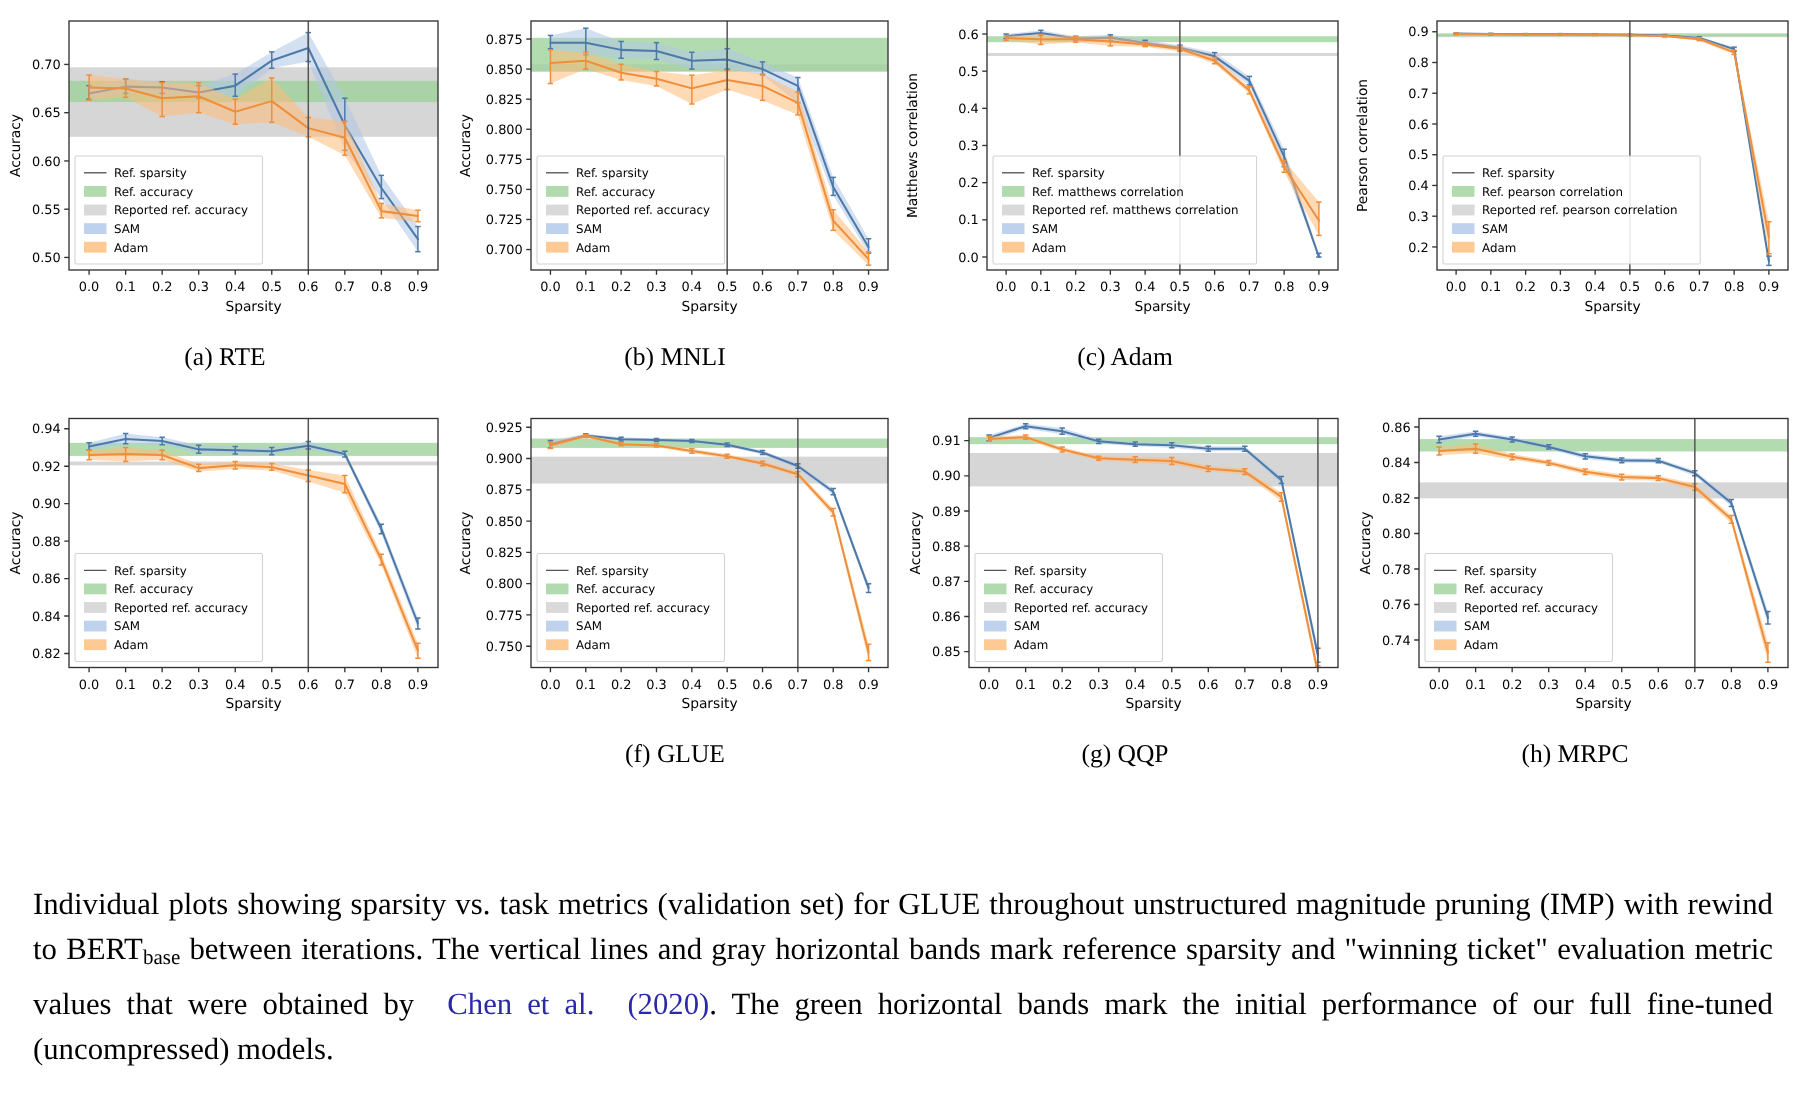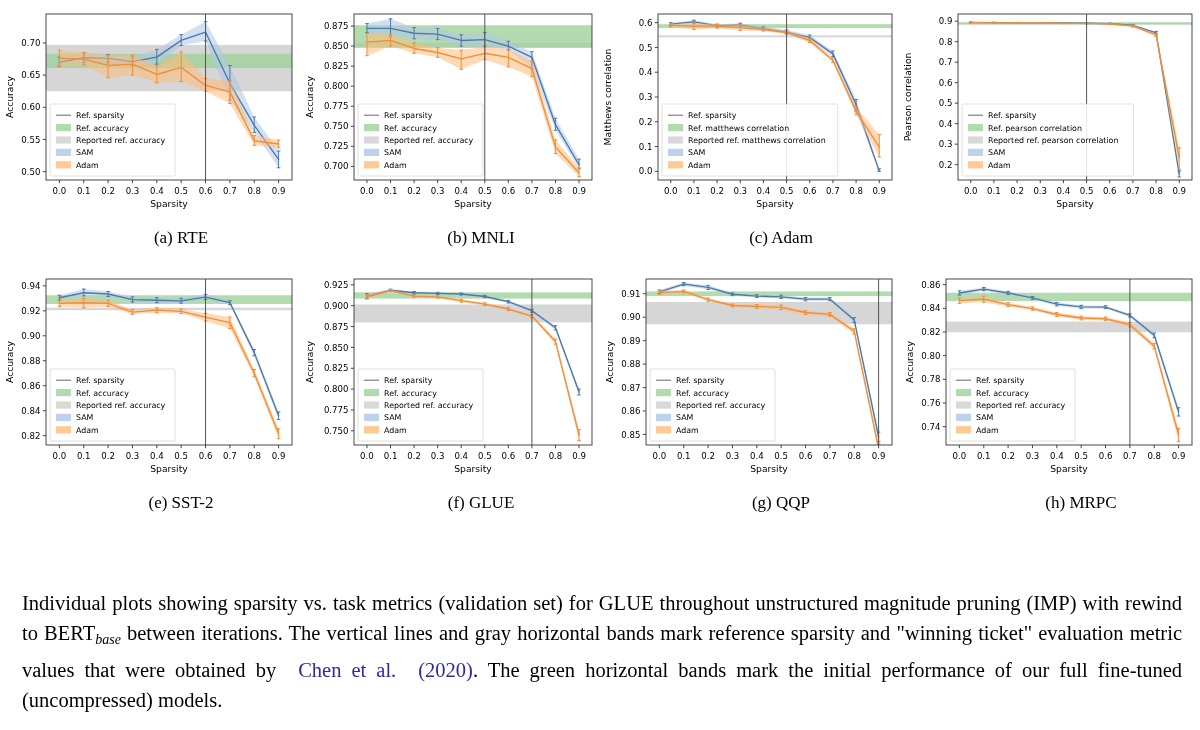--- a/index.html
+++ b/index.html
@@ -19,32 +19,32 @@
   .cell.c1{left:300px;}
   .cell.c2{left:600px;}
   .cell.c3{left:900px;}
 
   .plot-svg{display:block;}
 
   .subcap{
     position:absolute;left:0;width:300px;top:228px;
     text-align:center;
     font-family:"Liberation Serif", serif;
-    font-size:17px;color:#000;letter-spacing:0px;padding-left:31px;
+    font-size:17px;color:#000;letter-spacing:0px;
   }
 
   #caption{
     position:absolute;left:22px;top:588px;width:1160px;
     font-family:"Liberation Serif", serif;
     font-size:20.5px;line-height:30px;
     text-align:justify;text-justify:inter-word;
     color:#000;
   }
   #caption .cite{color:#2a2aa8;margin-left:12px;}
-  #caption .sub{font-size:14px;font-style:italic;vertical-align:-0.25em;}
+  #caption .sub{font-size:14px;vertical-align:-0.25em;}
 </style>
 </head>
 <body>
 
 <div id="figure">
 
   <div class="grid-row" id="row1">
     <div class="cell c0">
       <div class="plot-host">
           <svg width="300" height="224" viewBox="0 0 300 224" class="plot-svg">
@@ -723,21 +723,20 @@
               <text x="76" y="130.5" font-family="&quot;DejaVu Sans&quot;, sans-serif" font-size="7.9" fill="#000">Ref. accuracy</text>
               <rect x="56" y="136.4" width="15" height="7.2" fill="#cfcfcf" opacity="0.8" stroke="none"></rect>
               <text x="76" y="142.9" font-family="&quot;DejaVu Sans&quot;, sans-serif" font-size="7.9" fill="#000">Reported ref. accuracy</text>
               <rect x="56" y="148.79999999999998" width="15" height="7.2" fill="#aec7e8" opacity="0.8" stroke="none"></rect>
               <text x="76" y="155.29999999999998" font-family="&quot;DejaVu Sans&quot;, sans-serif" font-size="7.9" fill="#000">SAM</text>
               <rect x="56" y="161.2" width="15" height="7.2" fill="#ffbb78" opacity="0.8" stroke="none"></rect>
               <text x="76" y="167.7" font-family="&quot;DejaVu Sans&quot;, sans-serif" font-size="7.9" fill="#000">Adam</text>
             </g>
           </svg>
         </div>
-      <div class="subcap">(e) SST-2</div>
     </div>
     <div class="cell c1">
       <div class="plot-host">
           <svg width="300" height="224" viewBox="0 0 300 224" class="plot-svg">
             <defs>
               <clipPath id="clip-qnli">
                 <rect x="54" y="14" width="238" height="166"></rect>
               </clipPath>
             </defs>
             <g clip-path="url(#clip-qnli)">

